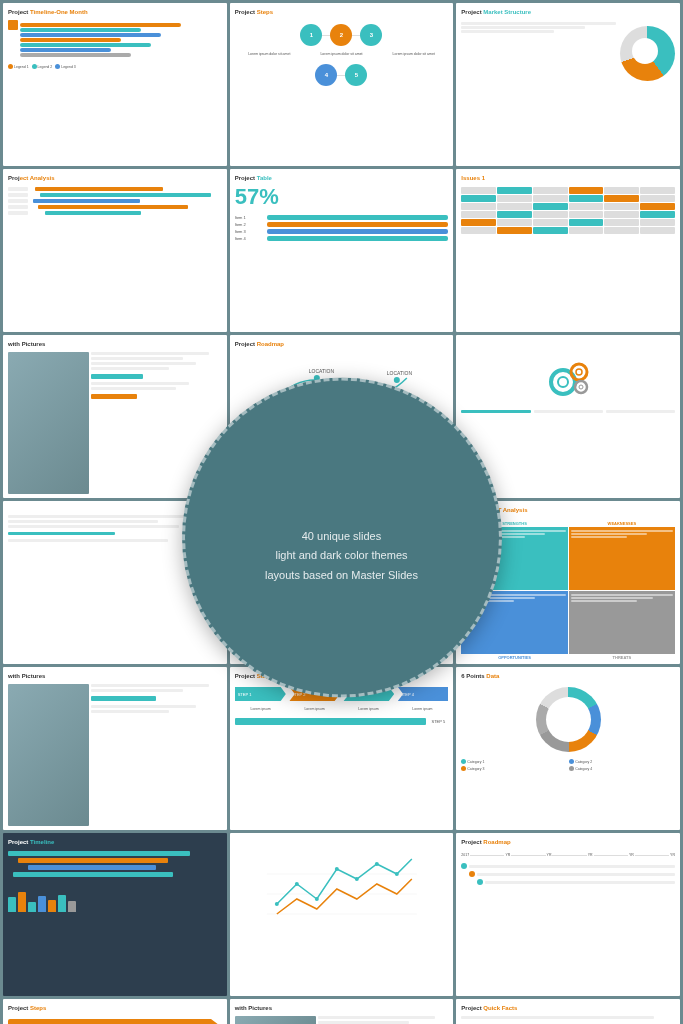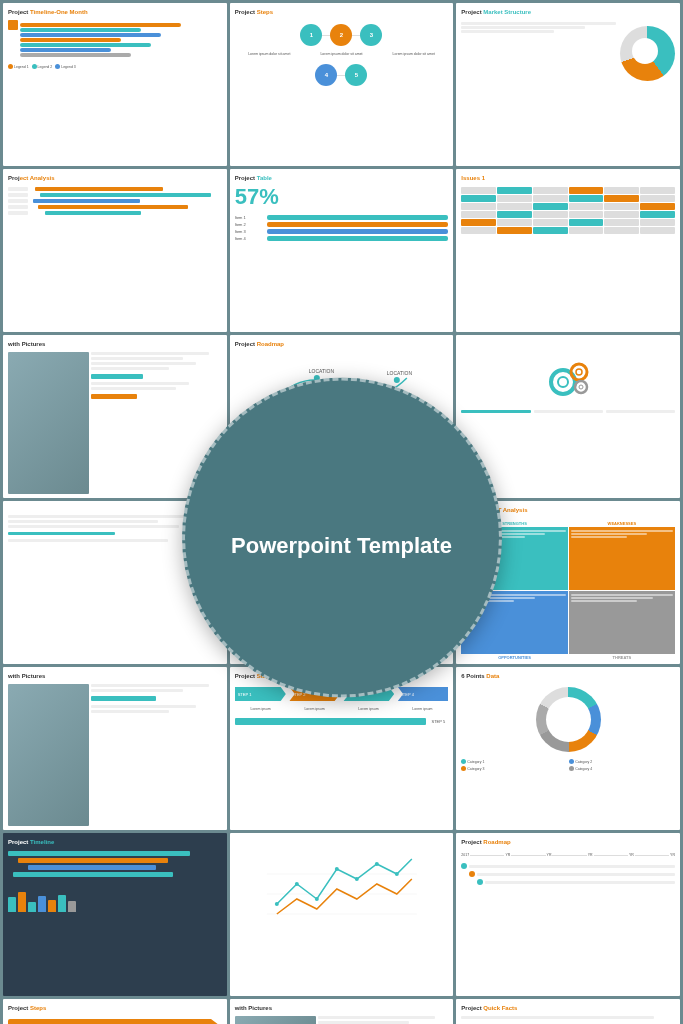--- a/index.html
+++ b/index.html
@@ -722,15 +722,19 @@
       <div style="height:3px;background:#eee;margin:2px 0;border-radius:1px;width:90%;"></div>
 
     </div>
   </div>
 
 </div>
 
 <div class="center-overlay">
   <div class="overlay-title-main">
     <br>
-    <span>Powerpoint Template</span>
+  </div>
+  <div class="overlay-subtitle">
+    <span>40 unique slides</span><br>
+    <span>light and dark color themes</span><br>
+    <span>layouts based on Master Slides</span>
   </div>
 </div>
 
 </body></html>

